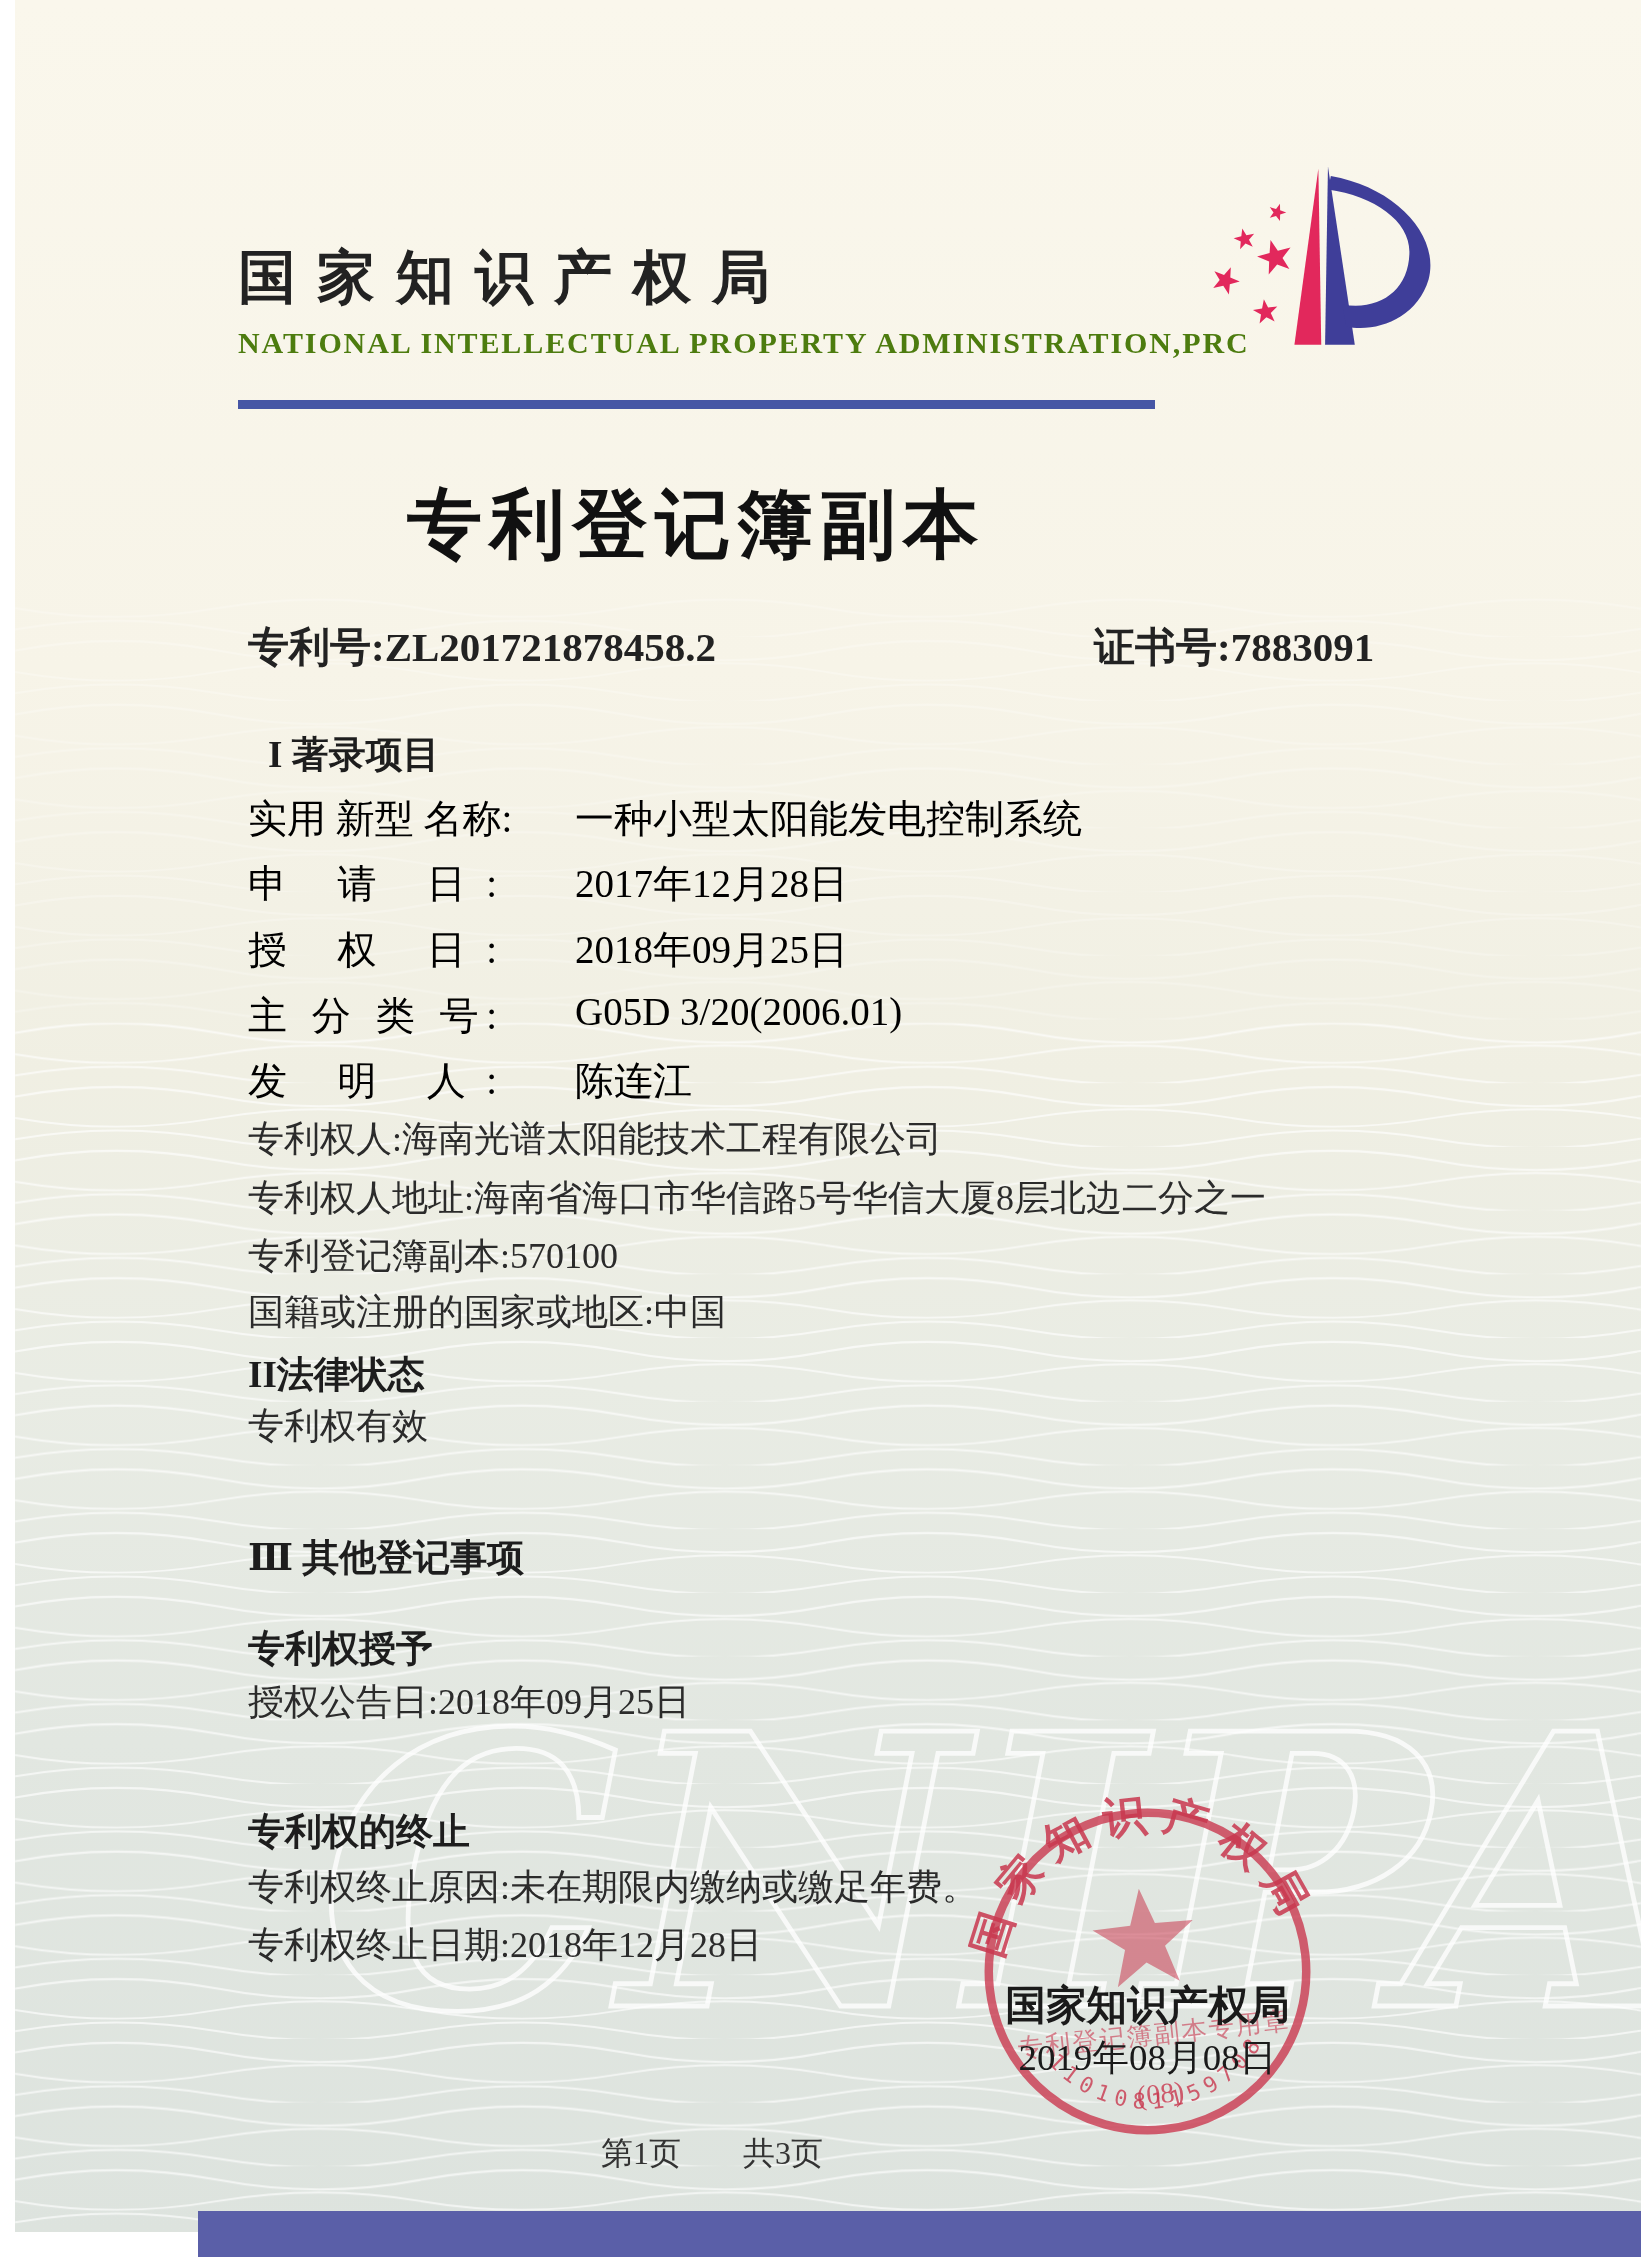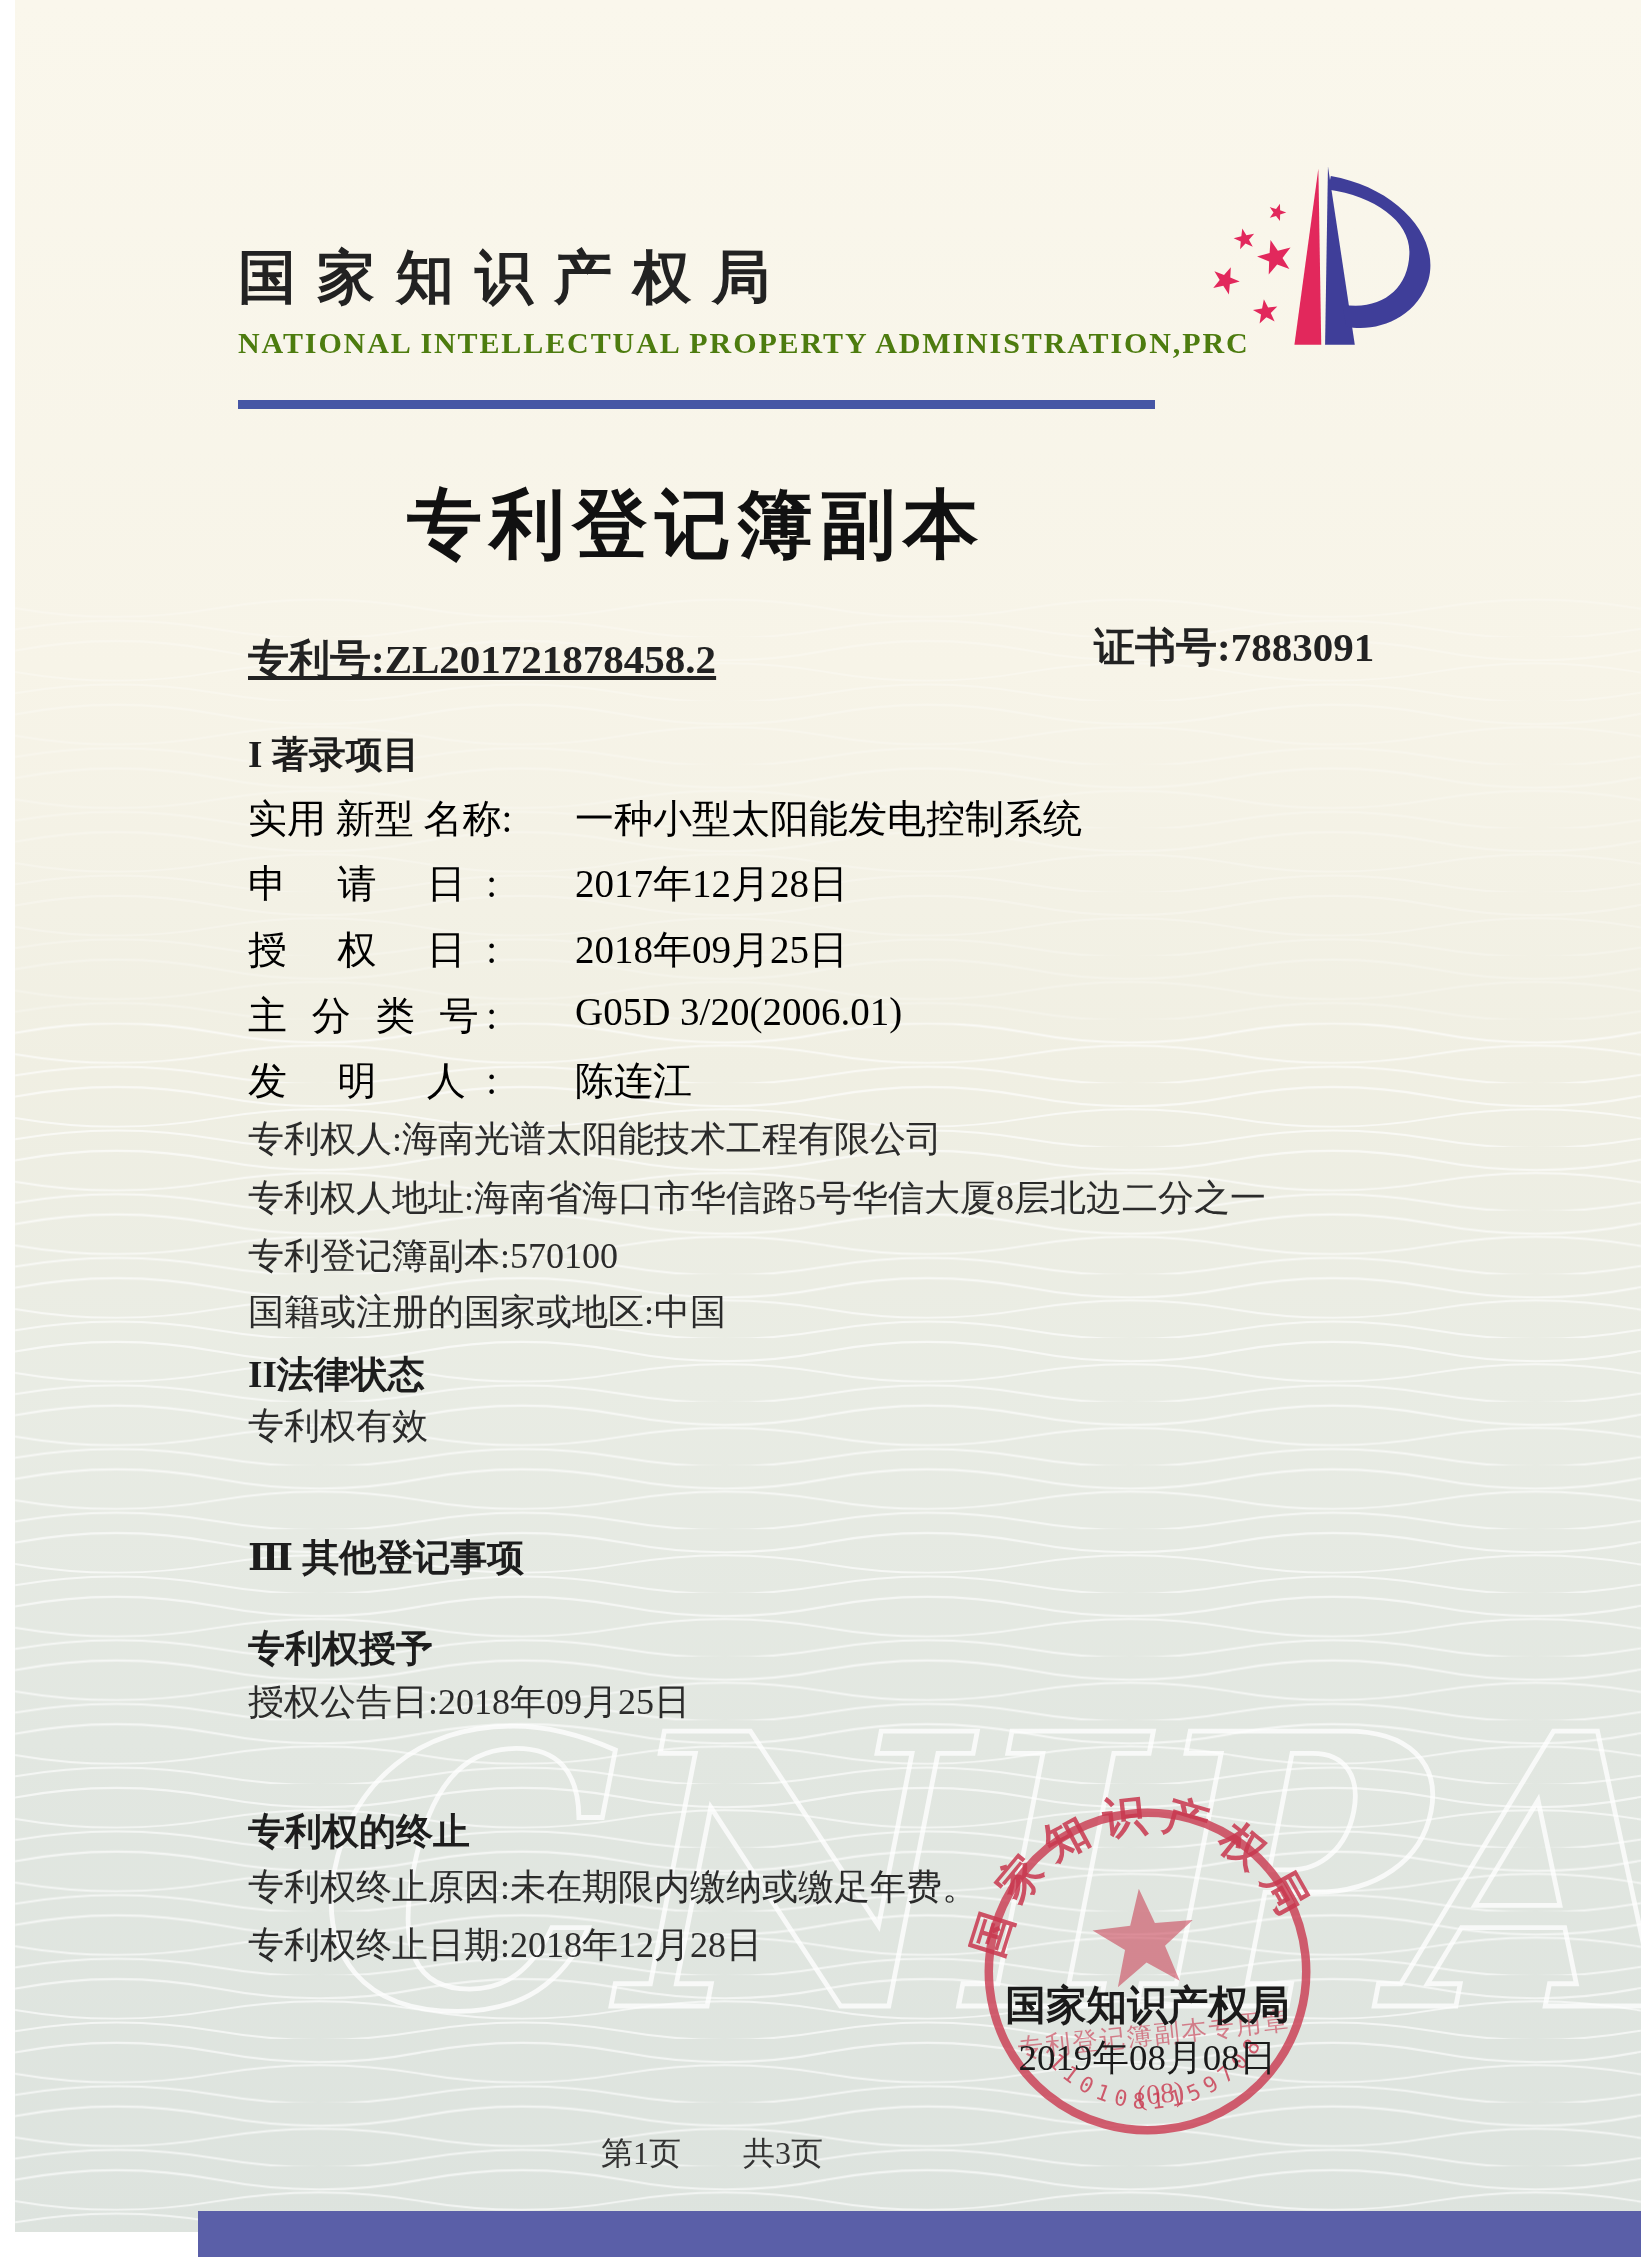--- a/index.html
+++ b/index.html
@@ -12,21 +12,21 @@
              font-family:"DejaVu Serif",serif;font-style:italic;font-weight:700;color:transparent;
              -webkit-text-stroke:4.8px rgba(255,255,255,.85);letter-spacing:1.9px;opacity:.9;}
   .content{position:absolute;inset:0;z-index:3;}
   .agency-cn{position:absolute;left:238px;top:239px;font-size:58px;font-weight:600;letter-spacing:21px;color:#222;}
   .agency-en{position:absolute;left:238px;top:326px;font-size:30px;font-weight:700;letter-spacing:1.9px;color:#4d7c0f;}
   .divider{position:absolute;left:238px;top:400px;width:917px;height:8.7px;background:var(--divider,#4656a5);}
   .logo{position:absolute;left:1212px;top:135px;z-index:3;}
   .doc-title{position:absolute;left:0;top:475px;width:1393px;text-align:center;
              font-size:75px;font-weight:700;letter-spacing:7.7px;color:#111;}
   .idrow{position:absolute;top:620px;left:0;width:1641px;font-size:41px;color:#222;}
-  .idrow .patent{position:absolute;left:248px;top:12px;font-weight:600;text-decoration:underline;}
+  .idrow .patent{position:absolute;left:248px;top:0;font-weight:600;}
   .idrow .cert{position:absolute;left:1094px;top:0;font-weight:600;}
   .sec-head{position:absolute;left:248px;font-size:37px;font-weight:700;color:#1d1d1d;}
   .field{position:absolute;left:248px;font-size:39px;color:#000000;white-space:nowrap;}
   .field .lab{display:inline-block;width:249px;text-align:justify;text-align-last:justify;vertical-align:top;}
   .field .val{position:absolute;left:327px;white-space:nowrap;}
   .line{position:absolute;left:248px;font-size:36px;color:#2b2b2b;white-space:nowrap;}
   .bold-line{font-weight:700;color:#1d1d1d;font-size:37px;}
   .seal{position:absolute;left:968px;top:1792px;z-index:4;}
   .footer{position:absolute;left:0;top:2132px;width:1424px;text-align:center;font-size:32px;color:#333;z-index:3;}
   .footer .pg{margin:0 27px;}
@@ -73,21 +73,21 @@
       <use href="#star5" transform="translate(56,184) scale(1.35) rotate(-8)" fill="#e2285c"></use>
     </svg>
 
     <div class="doc-title">专利登记簿副本</div>
 
     <div class="idrow">
       <span class="patent">专利号:ZL201721878458.2</span>
       <span class="cert">证书号:7883091</span>
     </div>
 
-    <div class="sec-head" style="top:730px;">I 著录项目</div>
+    <div class="sec-head" style="top:730px;margin-left:20px;">I 著录项目</div>
 
     <div class="field" style="top:792px;">
       <span class="lab">实用 新型 名称:</span>
       <span class="val">一种小型太阳能发电控制系统</span>
     </div>
     <div class="field" style="top:857px;">
       <span class="lab">申 请 日:</span>
       <span class="val">2017年12月28日</span>
     </div>
     <div class="field" style="top:923px;">

